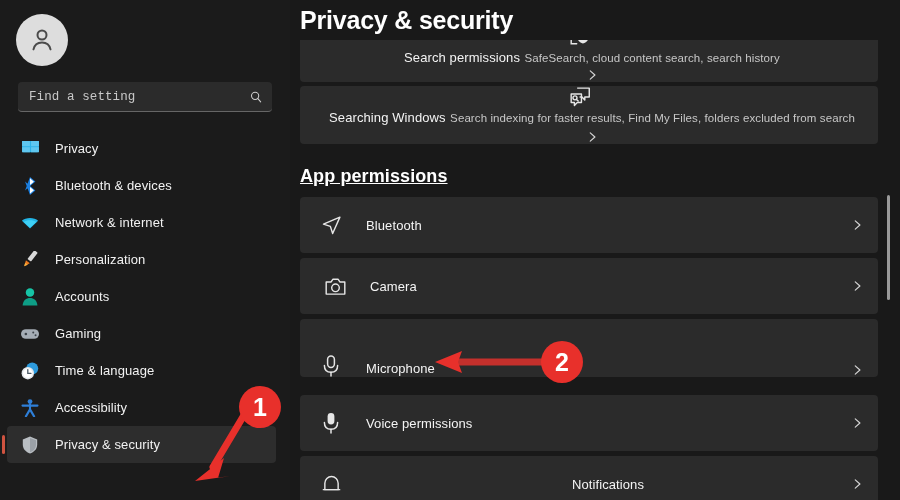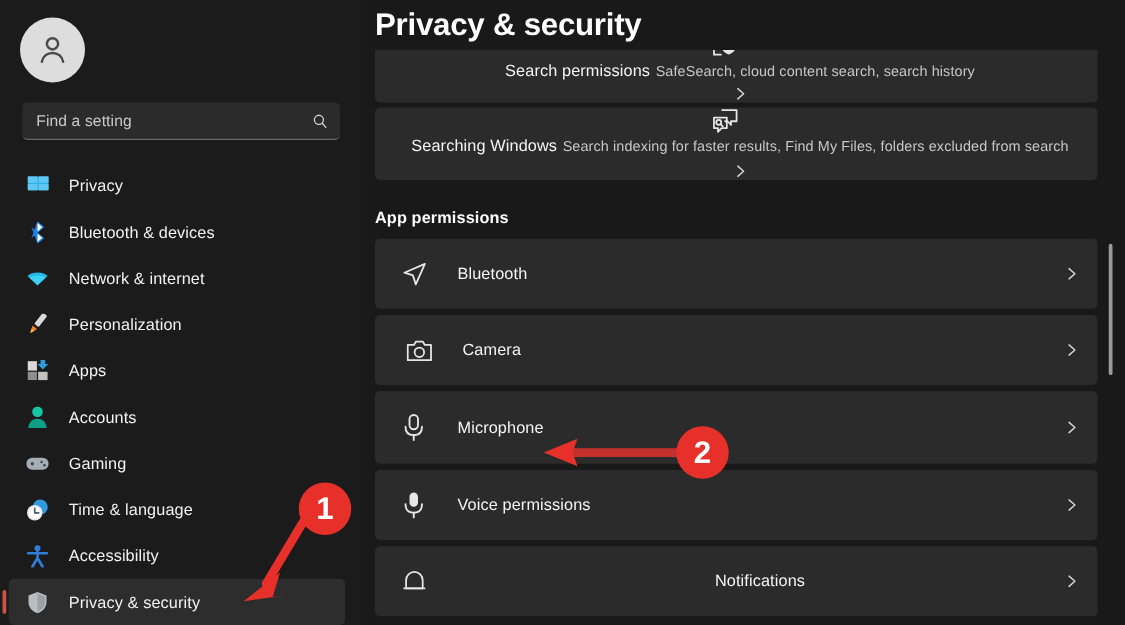--- a/index.html
+++ b/index.html
@@ -54,20 +54,21 @@
   }
   .search-box {
     height: 30px;
     background: #2b2b2b;
     border-radius: 4px;
     border-bottom: 1px solid #666;
     display: flex;
     align-items: center;
     padding: 0 9px 0 11px;
     position: relative;
+    font-family: Liberation Mono, monospace;
   }
   .search-box input {
     flex: 1;
     background: transparent;
     border: none;
     outline: none;
     color: #d8d8d8;
     font-family: inherit;
     font-size: 12.5px;
     letter-spacing: .1px;
@@ -179,25 +180,26 @@
   .chev {
     width: 14px; height: 14px; flex: 0 0 14px;
     color: #d6d6d6;
   }
 
   .clipped-card {
     margin-top: -14px;
   }
 
   .section-head {
-    font-size: 13px;
+    font-size: 18px;
     font-weight: bold;
     color: #ffffff;
     padding: 16px 0 10px 10px;
     letter-spacing: .1px;
+    text-decoration: underline;
   }
 
   
   .scrollbar-track {
     position: absolute;
     right: 6px;
     top: 150px;
     width: 10px;
     height: 340px;
   }
@@ -301,31 +303,20 @@
         <span class="ico">
           <svg width="17" height="17" viewBox="0 0 18 18">
             <rect x="9" y="-1" width="4.6" height="12" rx="1" transform="rotate(38 11 5)" fill="#d8d8d8"></rect>
             <path d="M2.3 16.2 L4.2 9.9 L8.2 12.9 Z" fill="#f07a1e"></path>
             <path d="M2.3 16.2 L3.4 12.4 L6.2 14.5 Z" fill="#f5b042"></path>
           </svg>
         </span>
         <span class="lbl">Personalization</span>
       </div>
 
-      <div class="nav-item">
-        <span class="ico">
-          <svg width="17" height="17" viewBox="0 0 18 18">
-            <rect x="0" y="1" width="8" height="8" fill="#d9d9d9"></rect>
-            <rect x="0" y="10" width="8" height="7" fill="#8e8e8e"></rect>
-            <rect x="9" y="10" width="8" height="7" fill="#c2c2c2"></rect>
-            <path d="M11 0 h4 v3.4 h2.6 L13 8 L8.4 3.4 H11 Z" fill="#2e9bdd"></path>
-          </svg>
-        </span>
-        <span class="lbl">Apps</span>
-      </div>
 
       <div class="nav-item">
         <svg class="ico" width="16" height="17" viewBox="0 0 16 17">
           <circle cx="8" cy="4.2" r="4" fill="#16c4a6"></circle>
           <path d="M1 16.5 C1.4 11.6 4.4 9.4 8 9.4 s6.6 2.2 7 7.1 Z" fill="#0e9e86"></path>
         </svg>
         <span class="lbl">Accounts</span>
       </div>
 
       <div class="nav-item">
@@ -431,21 +422,21 @@
           </svg>
         </span>
         <span class="c-text">
           <span class="c-title">Camera</span>
         </span>
         <svg class="chev" viewBox="0 0 24 24" fill="none" stroke="currentColor" stroke-width="2">
           <polyline points="9,5 17,12 9,19" stroke-linecap="round" stroke-linejoin="round"></polyline>
         </svg>
       </div>
 
-      <div class="card" style="height:58px;margin-bottom:5px;">
+      <div class="card" style="height:58px;margin-bottom:18px;align-items:flex-end;">
         <span class="c-ico">
           <svg width="18" height="22" viewBox="0 0 18 22" fill="none" stroke="currentColor" stroke-width="1.5">
             <rect x="5.6" y="1" width="6.8" height="11.4" rx="3.4"></rect>
             <path d="M2.4 10.4 C2.4 15.2 5.4 17.2 9 17.2 s6.6 -2 6.6 -6.8" stroke-linecap="round"></path>
             <line x1="9" y1="17.2" x2="9" y2="21" stroke-linecap="round"></line>
           </svg>
         </span>
         <span class="c-text">
           <span class="c-title">Microphone</span>
         </span>

